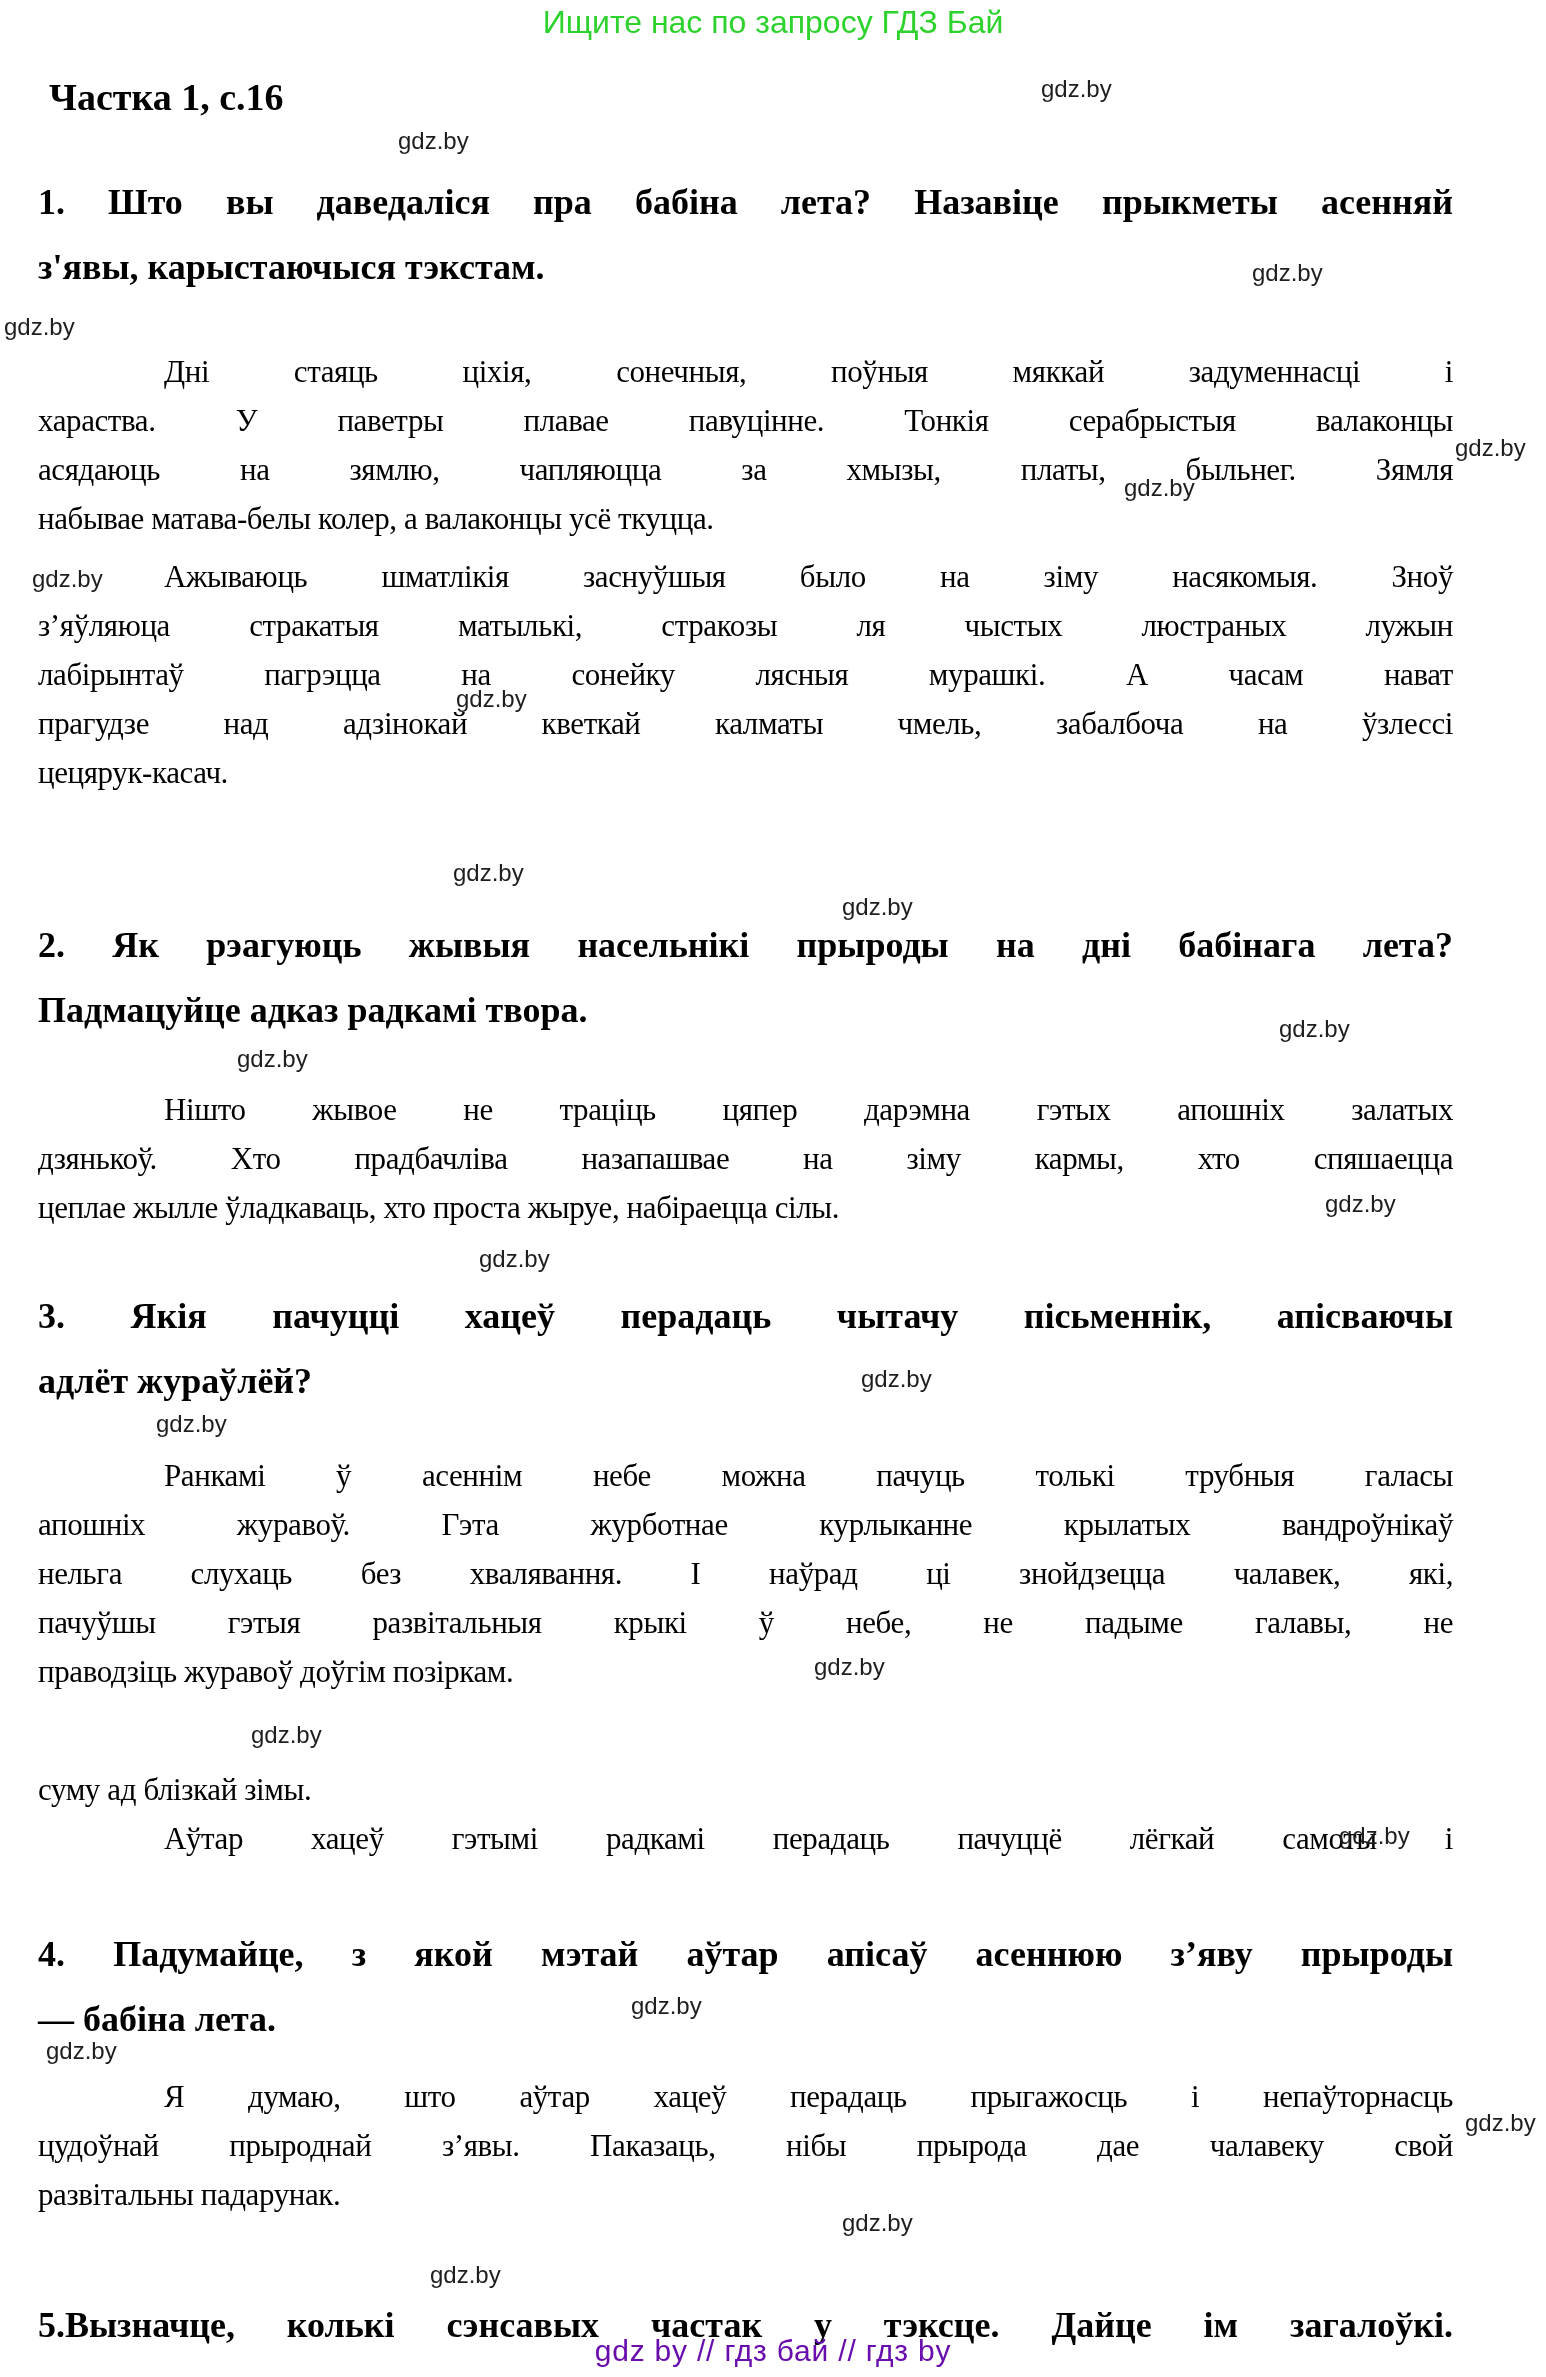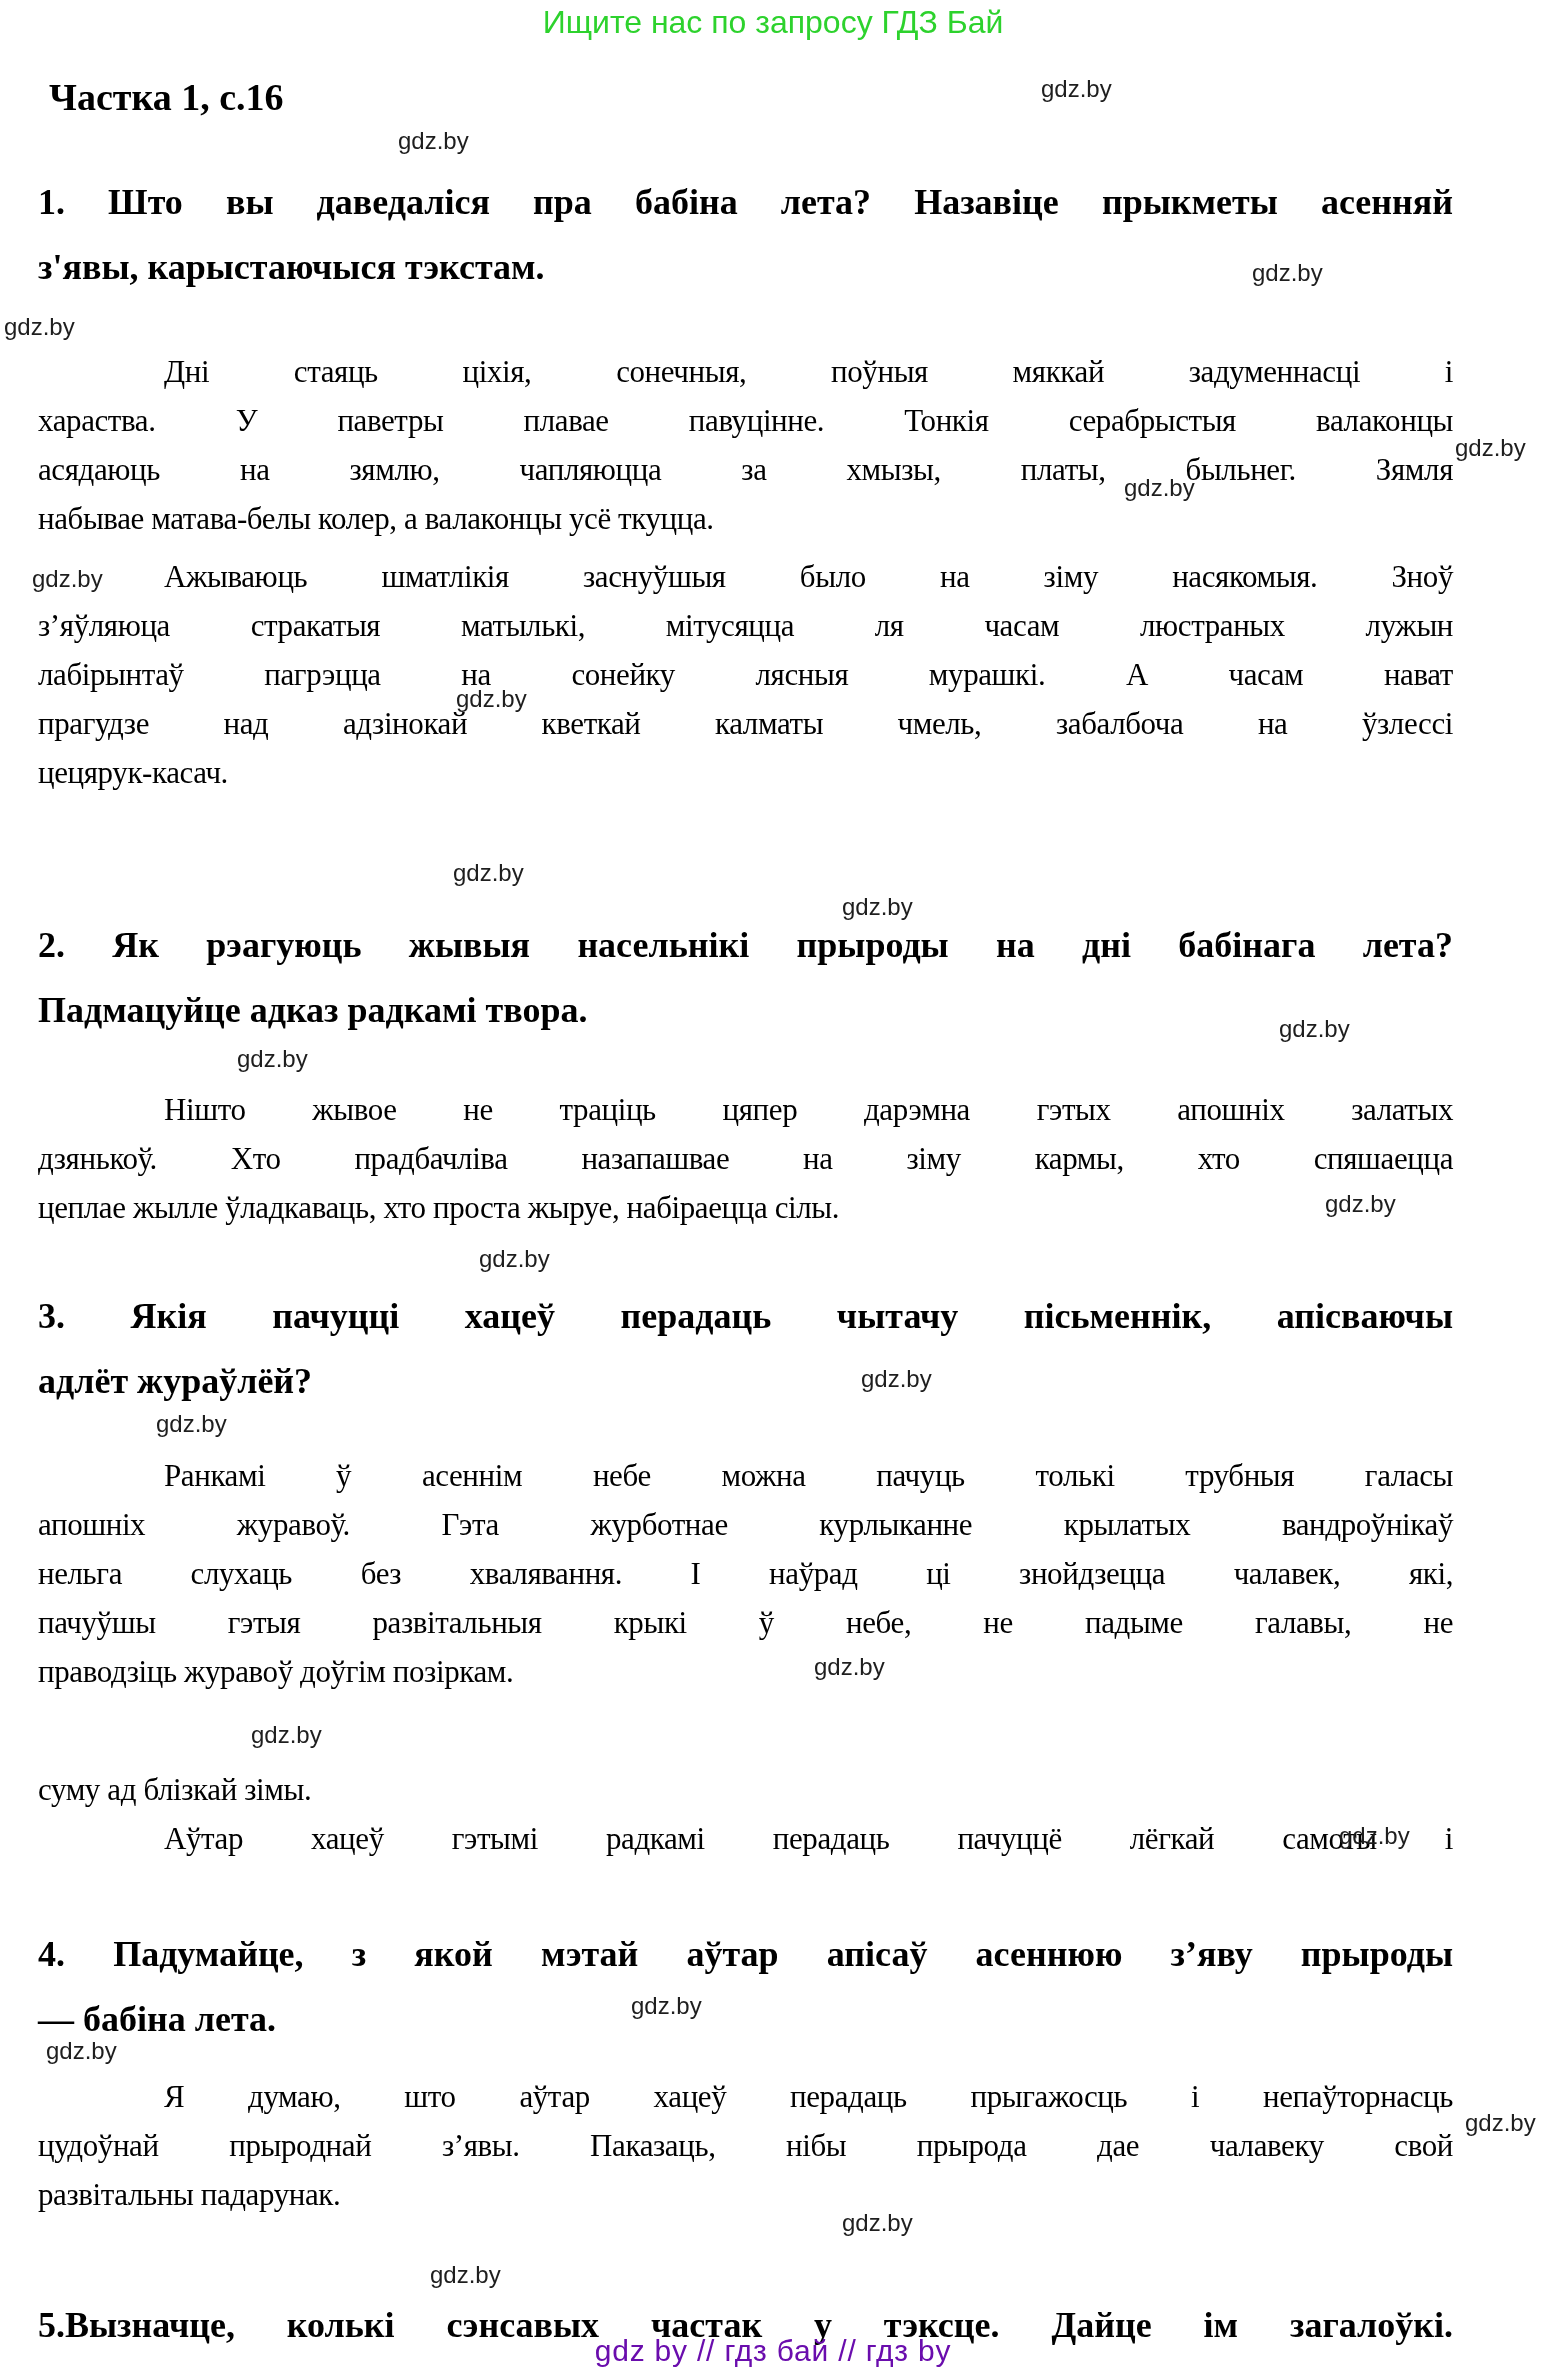--- a/index.html
+++ b/index.html
@@ -66,21 +66,21 @@
 
   <section class="pblock" style="top:347px">
     <div class="tline just indent">Дні стаяць ціхія, сонечныя, поўныя мяккай задуменнасці і</div>
     <div class="tline just">хараства. У паветры плавае павуцінне. Тонкія серабрыстыя валаконцы</div>
     <div class="tline just">асядаюць на зямлю, чапляюцца за хмызы, платы, быльнег. Зямля</div>
     <div class="tline">набывае матава-белы колер, а валаконцы усё ткуцца.</div>
   </section>
 
   <section class="pblock" style="top:552px">
     <div class="tline just indent">Ажываюць шматлікія заснуўшыя было на зіму насякомыя. Зноў</div>
-    <div class="tline just">з’яўляюца стракатыя матылькі, мітусяцца ля часам люстраных лужын</div>
+    <div class="tline just">з’яўляюца стракатыя матылькі, стракозы ля чыстых люстраных лужын</div>
     <div class="tline just">лабірынтаў пагрэцца на сонейку лясныя мурашкі. А часам нават</div>
     <div class="tline just">прагудзе над адзінокай кветкай калматы чмель, забалбоча на ўзлессі</div>
     <div class="tline">цецярук-касач.</div>
   </section>
 
   <section class="qblock" style="top:913px">
     <div class="tline just">2. Як рэагуюць жывыя насельнікі прыроды на дні бабінага лета?</div>
     <div class="tline">Падмацуйце адказ радкамі твора.</div>
   </section>
 

